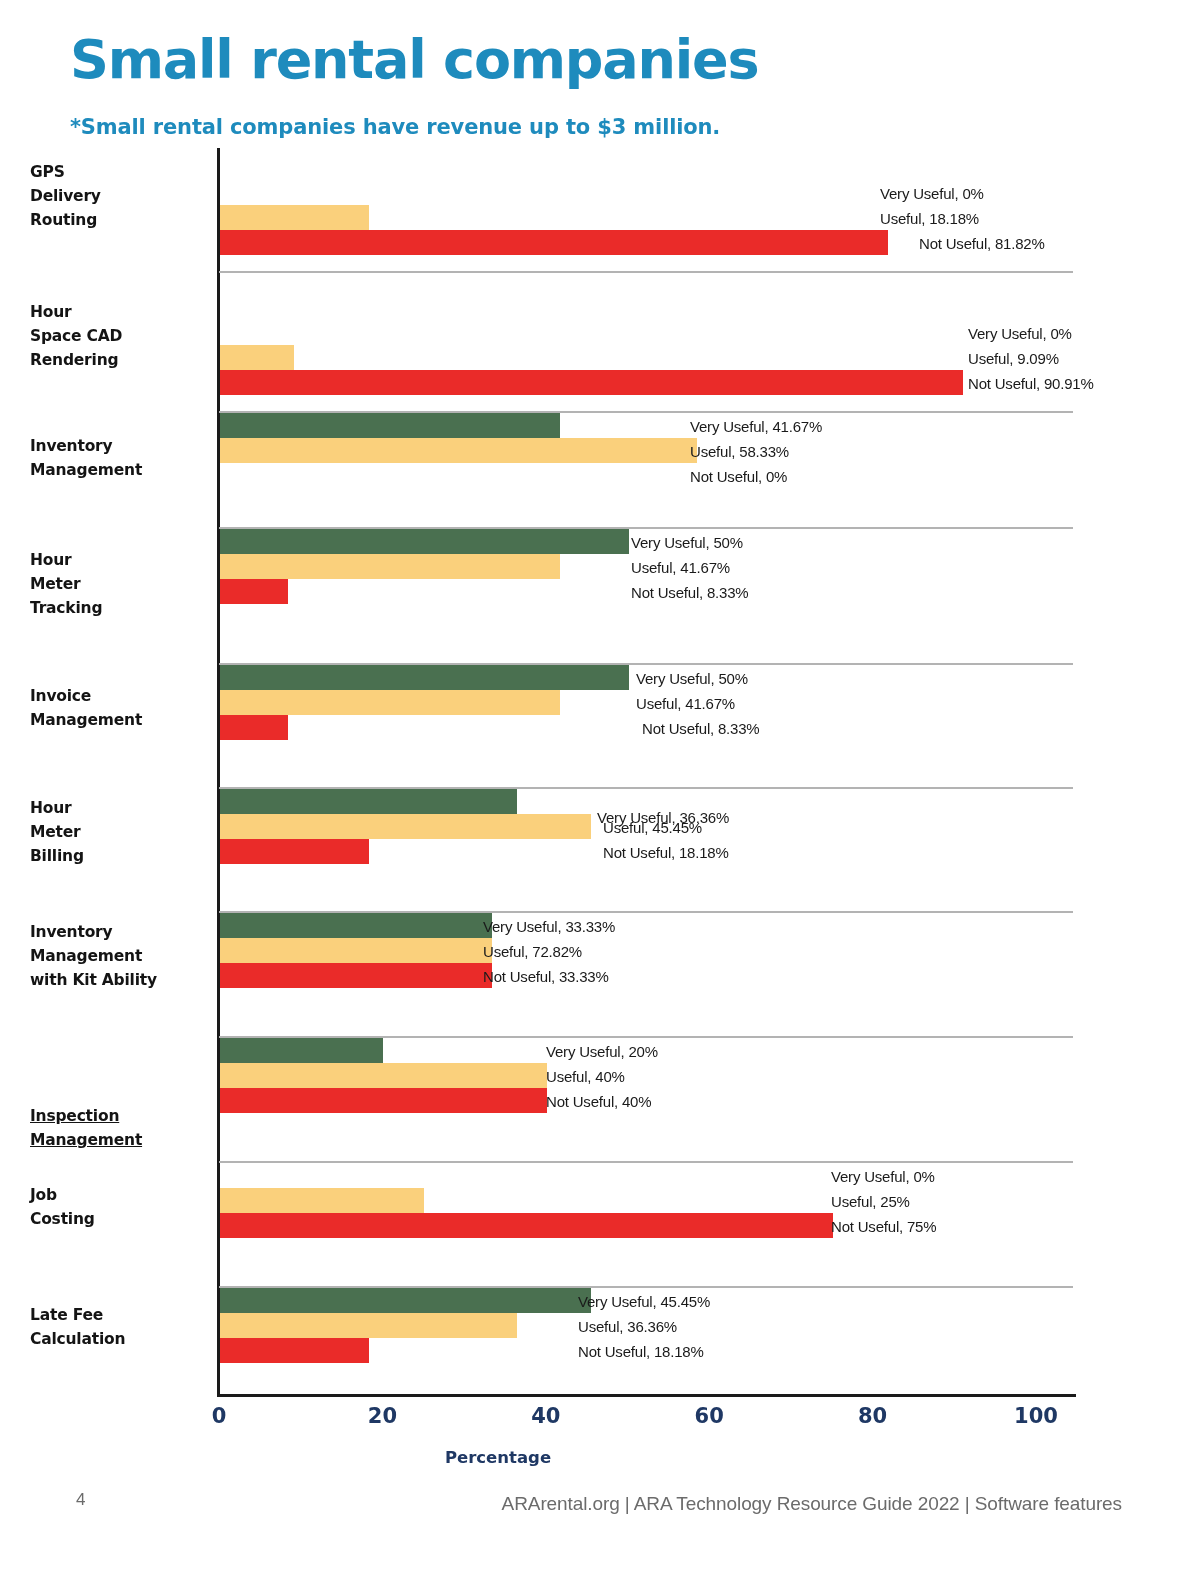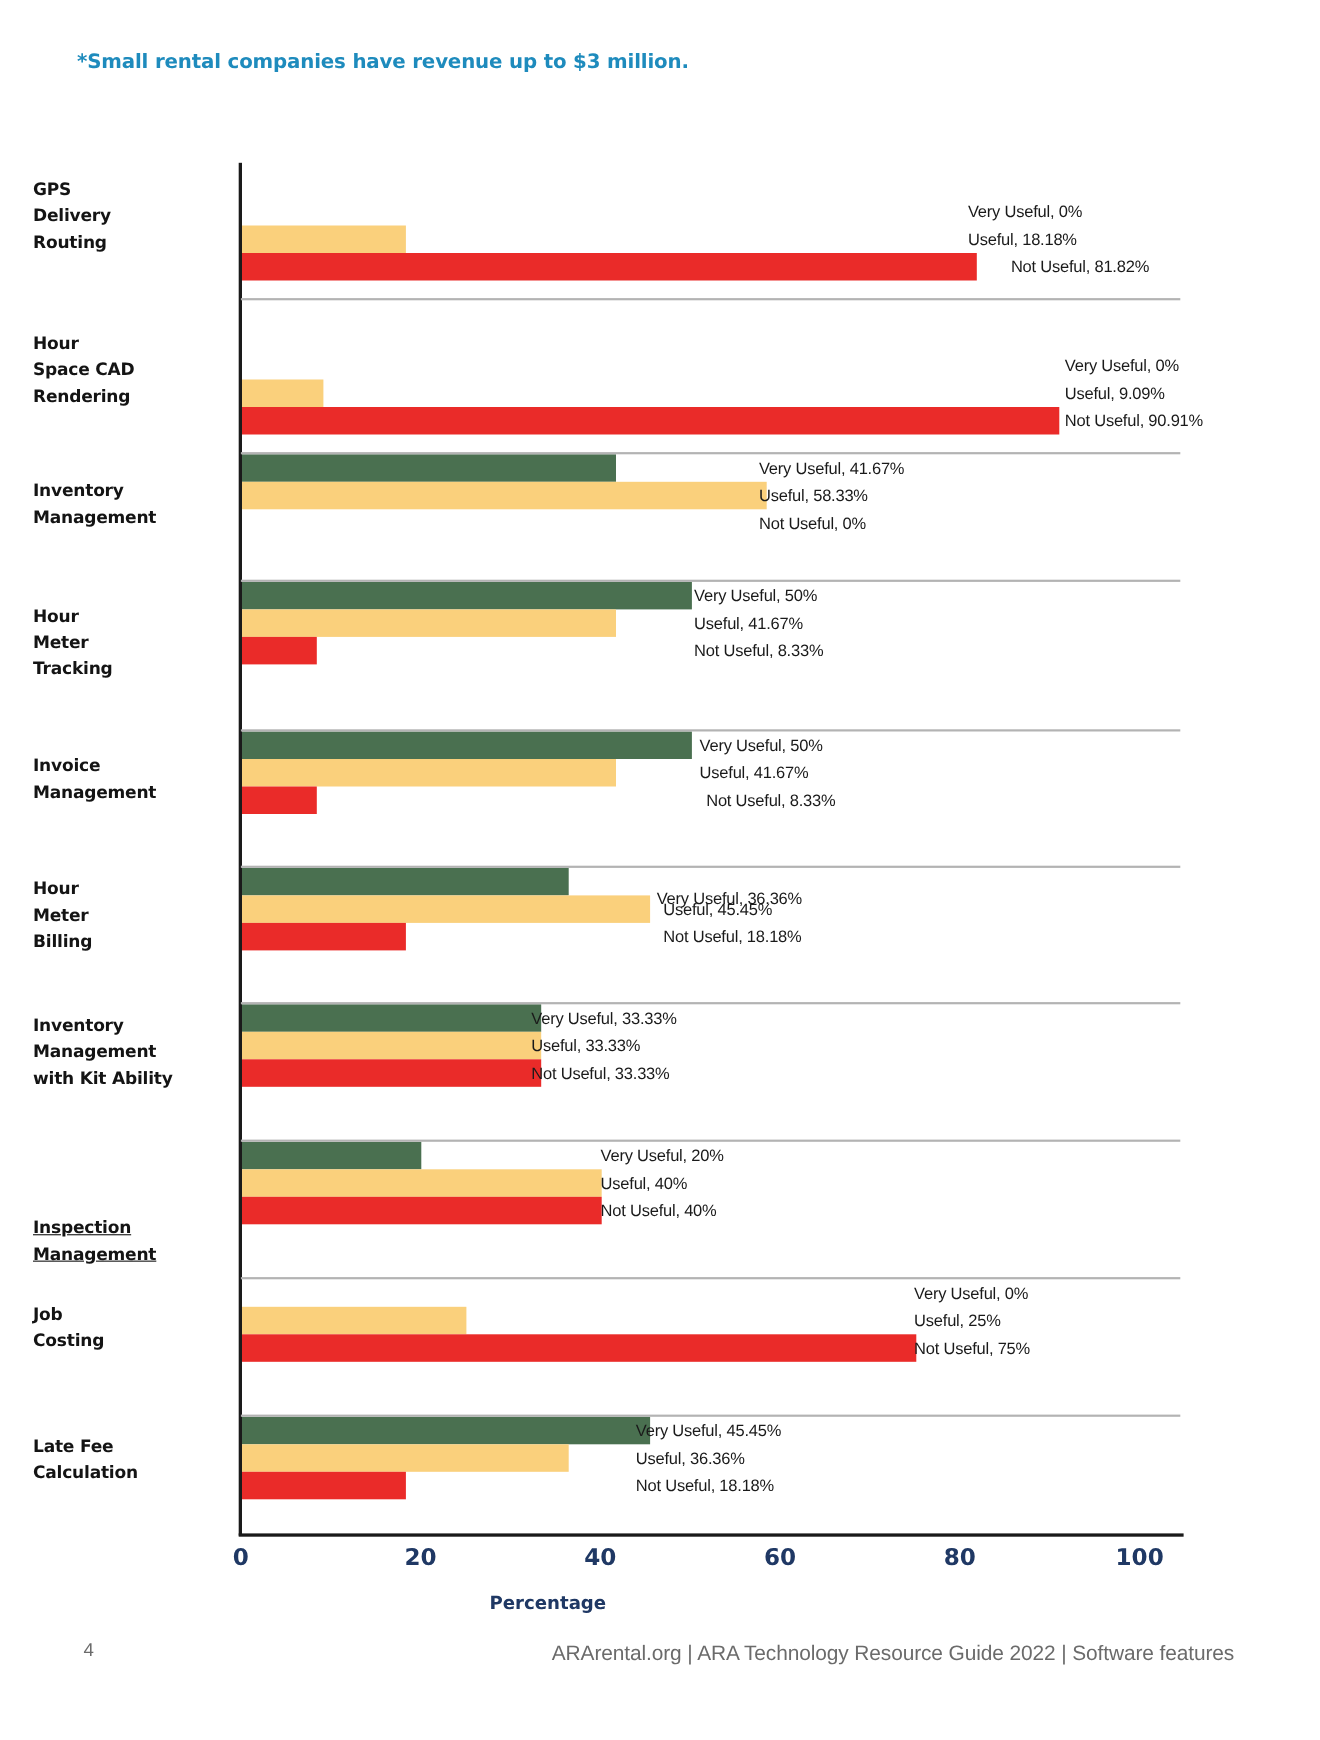--- a/index.html
+++ b/index.html
@@ -25,24 +25,24 @@
   #page-title {
     font-size: 54px;
     font-weight: bold;
     color: #1e8bbd;
     letter-spacing: -1.2px;
     line-height: 1.05;
     margin: 0;
     font-family: "DejaVu Sans", sans-serif;
   }
   #page-subtitle {
-    font-size: 18px;
+    font-size: 21px;
     font-weight: bold;
     color: #1e8bbd;
-    margin-top: 14px;
+    margin-top: 26px;
     letter-spacing: -0.15px;
     font-family: "DejaVu Sans", sans-serif;
   }
 
   
   #chart {
     position: absolute;
     left: 0;
     top: 148px;
     width: 1200px;
@@ -173,20 +173,21 @@
     font-size: 19px;
     color: #6b6b6b;
     font-family: "Liberation Sans", sans-serif;
     letter-spacing: -0.1px;
   }
 </style>
 </head>
 <body>
 
 <div id="header">
+  <div id="page-title">Small rental companies</div>
   <div id="page-subtitle">*Small rental companies have revenue up to $3 million.</div>
 </div>
 
 <div id="chart">
   <div id="y-axis-line"></div>
   <div id="x-axis-line"></div>
   <div id="groups-container">
       <div class="group">
         <div class="cat-label" style="top: 12px;">
           <div>GPS</div>
@@ -314,21 +315,21 @@
           <div>Management</div>
           <div>with Kit Ability</div>
         </div>
         <div class="bars" style="top: 765px;">
           <div class="bar-row">
             <div class="bar very" style="width: 272.306px; background: rgb(74, 112, 80);"></div>
             <div class="bar-label" style="left: 263px;">Very Useful, 33.33%</div>
           </div>
           <div class="bar-row">
             <div class="bar useful" style="width: 272.306px; background: rgb(250, 208, 124);"></div>
-            <div class="bar-label" style="left: 263px;">Useful, 33.33%</div>
+            <div class="bar-label" style="left: 263px;">Useful, 72.82%</div>
           </div>
           <div class="bar-row">
             <div class="bar not" style="width: 272.306px; background: rgb(234, 43, 41);"></div>
             <div class="bar-label" style="left: 263px;">Not Useful, 33.33%</div>
           </div>
         </div>
       </div>
       <div class="group">
         <div class="cat-label" style="top: 956px; text-decoration: underline;">
           <div>Inspection</div>

